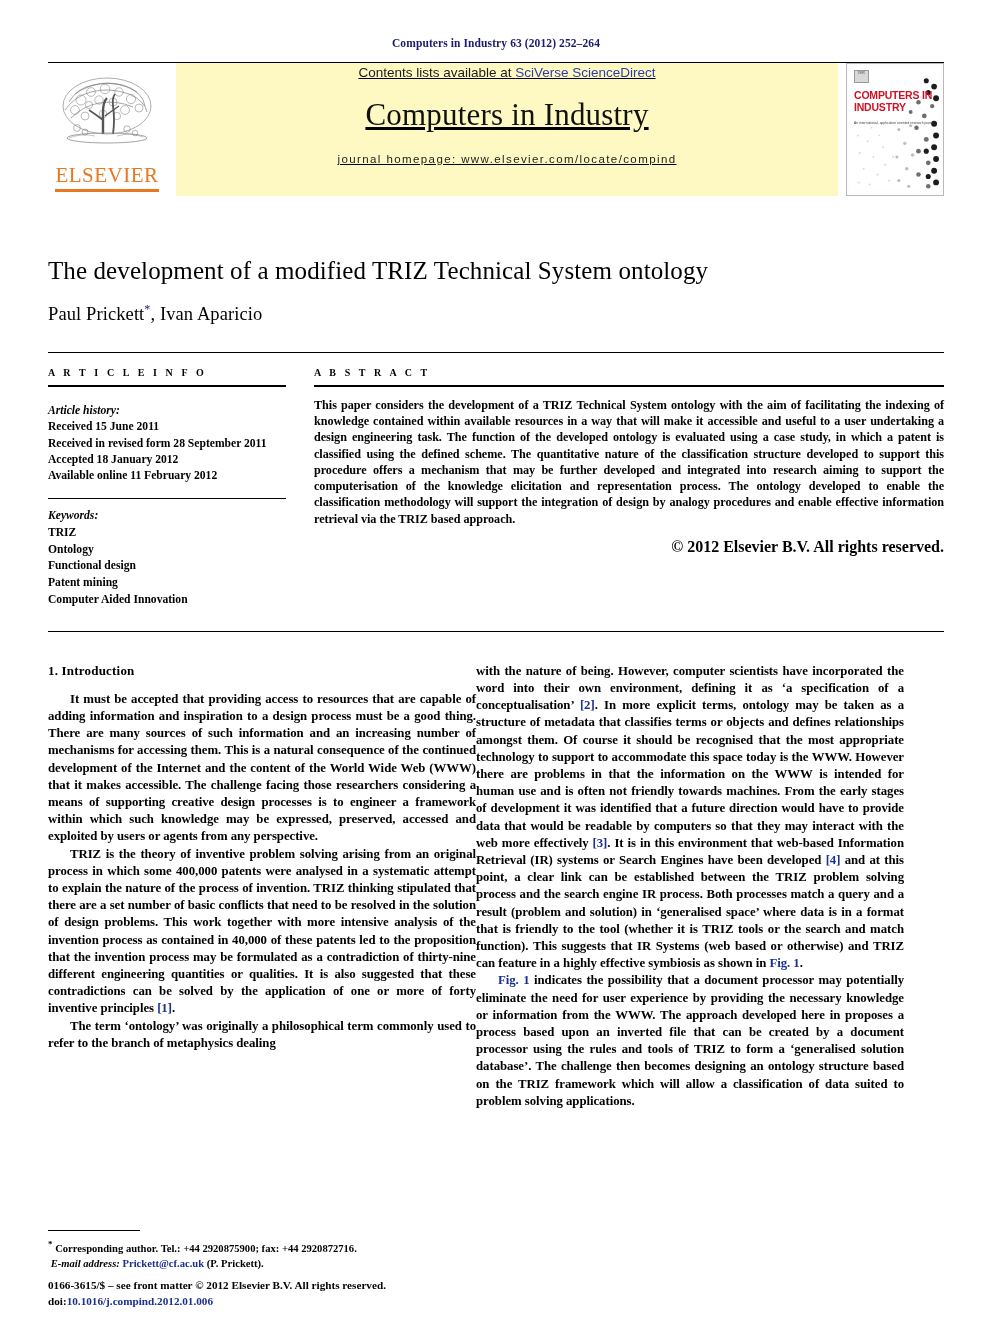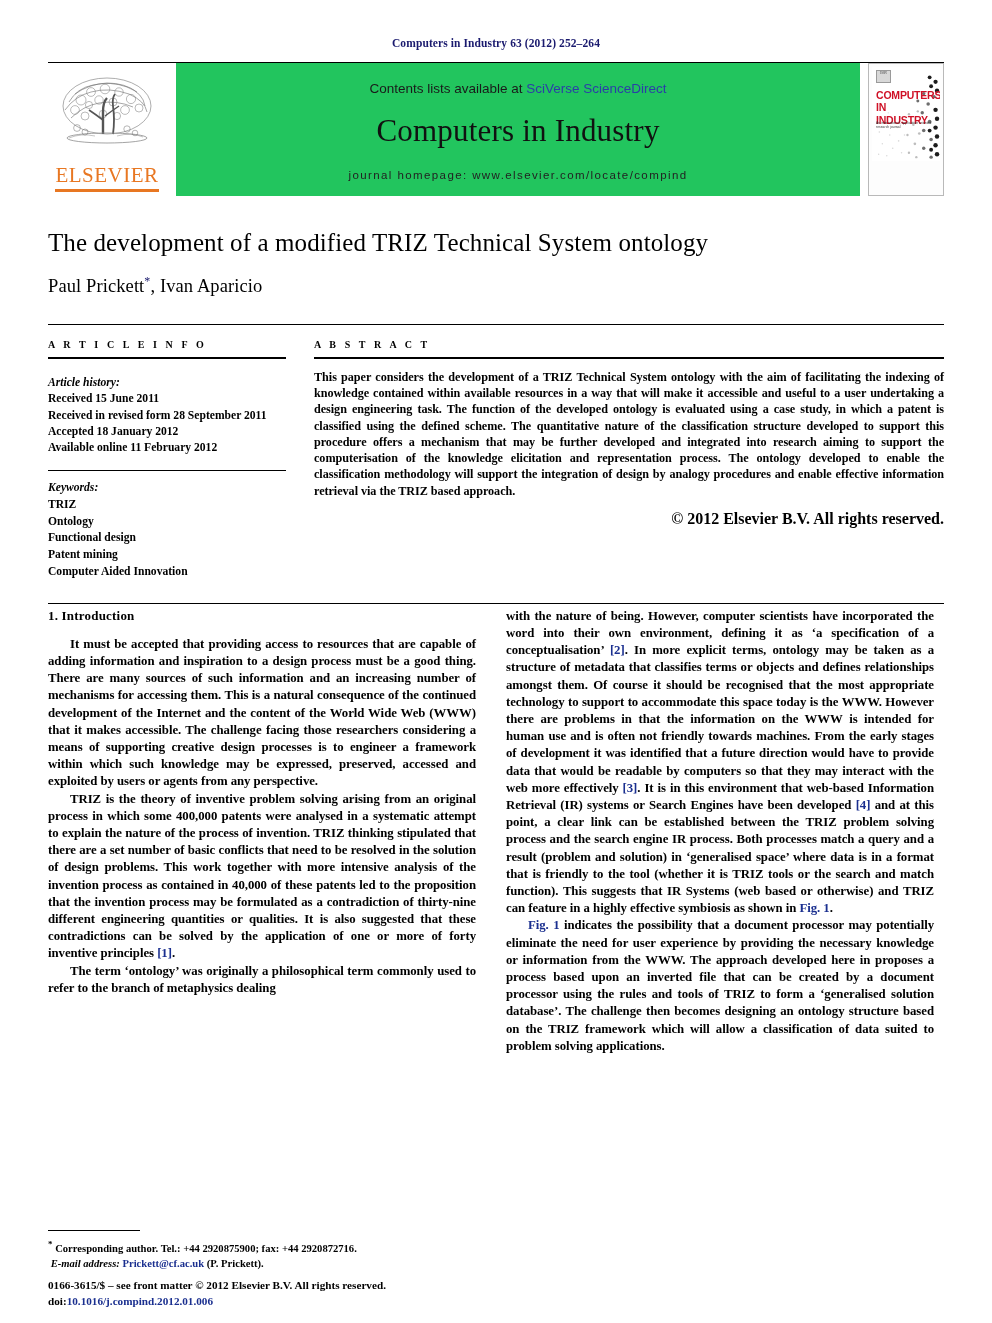--- a/index.html
+++ b/index.html
@@ -63,27 +63,27 @@
   }
   .elsevier-rule {
     width: 104px;
     height: 3px;
     background: #e87722;
     margin-top: 3px;
   }
 
   .masthead-center {
     flex: 1 1 auto;
-    background: #22c55e;
+    background: #fef9c3;
     margin: 0 8px 0 10px;
     display: flex;
     flex-direction: column;
-    justify-content: center;
     align-items: center;
     box-sizing: border-box;
+    text-decoration: underline;
   }
   .contents-line {
     font-family: "Liberation Sans", "DejaVu Sans", sans-serif;
     font-size: 13.5px;
     color: #1a1a1a;
     margin-top: 2px;
   }
   .contents-line a.sd-link {
     color: #2b3ea8;
     text-decoration: none;
@@ -97,21 +97,21 @@
   }
   .homepage-line {
     font-family: "Liberation Sans", "DejaVu Sans", sans-serif;
     font-size: 11.5px;
     color: #222;
     letter-spacing: 1.4px;
     margin-top: 20px;
   }
 
   .masthead-cover {
-    width: 76px;
+    width: 98px;
     flex: none;
     border: 1px solid #b9b9b9;
     box-sizing: border-box;
     background: #fdfdfd;
     position: relative;
     overflow: hidden;
   }
   .cover-inner { position: absolute; inset: 3px; overflow: hidden; }
   .cover-badge {
     position: absolute; left: 4px; top: 3px;
@@ -136,21 +136,21 @@
   .cover-sub {
     position: absolute; left: 4px; top: 54px;
     color: #333;
     font-size: 3.2px;
     font-family: "Liberation Sans", "DejaVu Sans", sans-serif;
     letter-spacing: 0.1px;
   }
   .cover-halftone { position: absolute; inset: 0; }
 
   
-  .title-block { margin-top: 32px; }
+  .title-block { margin-top: 60px; }
   .article-title {
     font-size: 25px;
     font-weight: normal;
     line-height: 1.22;
     margin: 0;
     letter-spacing: 0.1px;
   }
   .authors {
     font-size: 18.5px;
     margin-top: 15px;
@@ -201,23 +201,22 @@
   .copyright-line {
     margin-top: 11px;
     text-align: right;
     font-size: 16px;
     font-weight: bold;
   }
 
   
   .body-rule { border-top: 1.3px solid #000; margin-top: 22px; }
   .body-cols {
-    margin-top: 4px;
+    margin-top: 31px;
     display: flex;
-    gap: 30px;
     height: 520px;
   }
   .body-col { width: 428px; flex: none; position: relative; }
   .sec-heading {
     font-weight: bold;
     font-size: 13px;
     margin: 0 0 12px 0;
     letter-spacing: 0.2px;
   }
   p.body-p {

